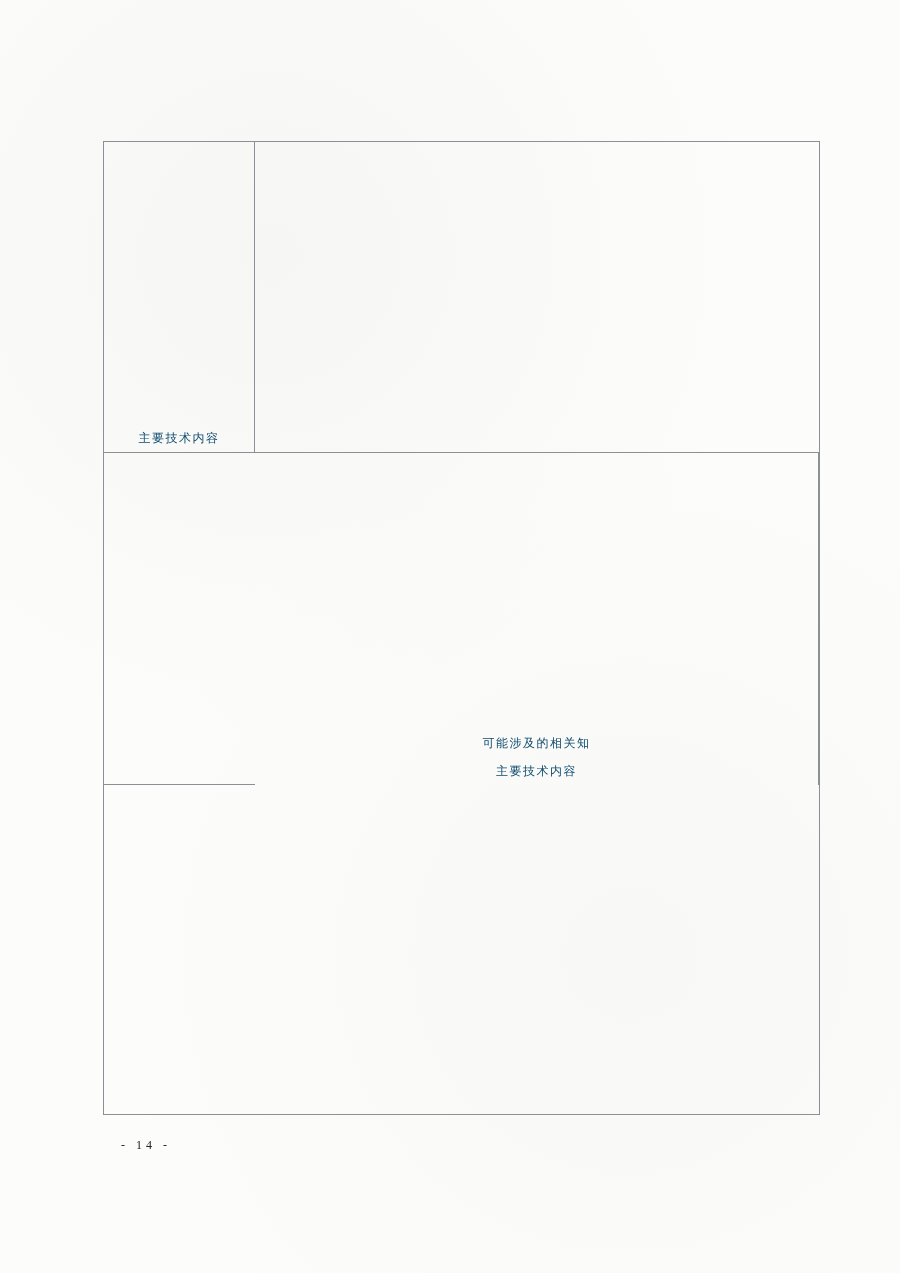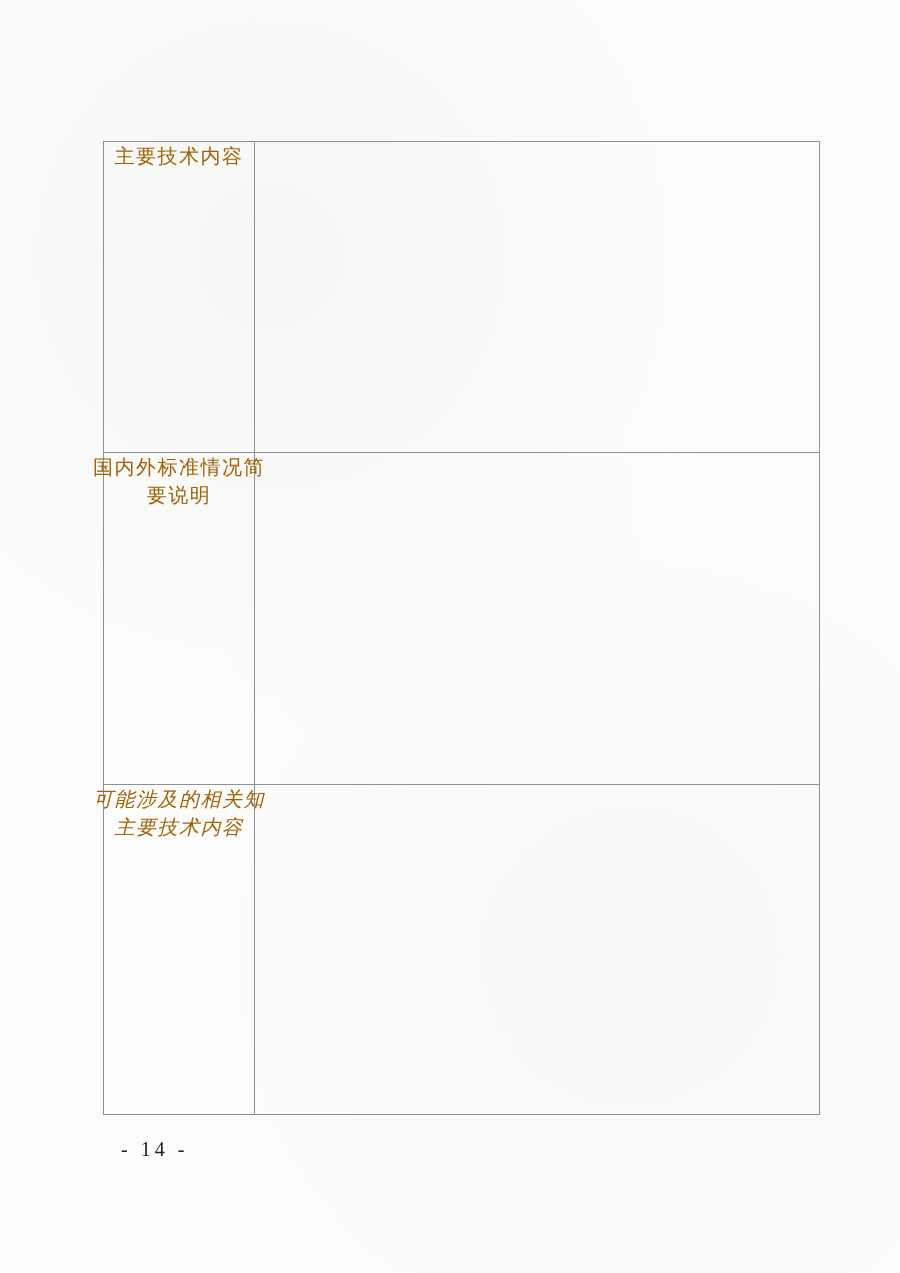--- a/index.html
+++ b/index.html
@@ -37,66 +37,61 @@
   }
   .cell {
     box-sizing: border-box;
   }
   .label-cell {
     border-right: 1px solid var(--border-color, #8a9096);
     border-bottom: 1px solid var(--border-color, #8a9096);
     display: flex;
     flex-direction: column;
     align-items: center;
-    justify-content: flex-start;
+    justify-content: flex-end;
     text-align: center;
-    font-size: 20px;
+    font-size: 12px;
     letter-spacing: 1.5px;
     line-height: 28px;
-    color: #a16207;
+    color: #0c4a6e;
   }
   .value-cell {
     border-bottom: 1px solid var(--border-color, #8a9096);
   }
   .row-last .label-cell,
   .row-last.value-cell,
   .no-bottom {
     border-bottom: none;
-    font-style: italic;
   }
   .label-line {
     display: block;
     white-space: nowrap;
   }
   .page-number {
     position: absolute;
     left: 121px;
     top: 1138px;
-    font-size: 20px;
+    font-size: 12px;
     letter-spacing: 4px;
     color: #222;
     font-family: "Liberation Serif", "DejaVu Serif", serif;
   }
 </style>
 </head>
 <body>
 
 <div class="paper"></div>
 
 <div class="form-table">
 
   <div class="cell label-cell">
     <span class="label-line">主要技术内容</span>
   </div>
   <div class="cell value-cell"></div>
 
-  <div class="cell label-cell">
-    <span class="label-line">国内外标准情况简</span>
-    <span class="label-line">要说明</span>
-  </div>
   <div class="cell value-cell"></div>
 
   <div class="cell label-cell no-bottom">
     <span class="label-line">可能涉及的相关知</span>
     <span class="label-line">主要技术内容</span>
   </div>
   <div class="cell value-cell no-bottom"></div>
 
 </div>
 

